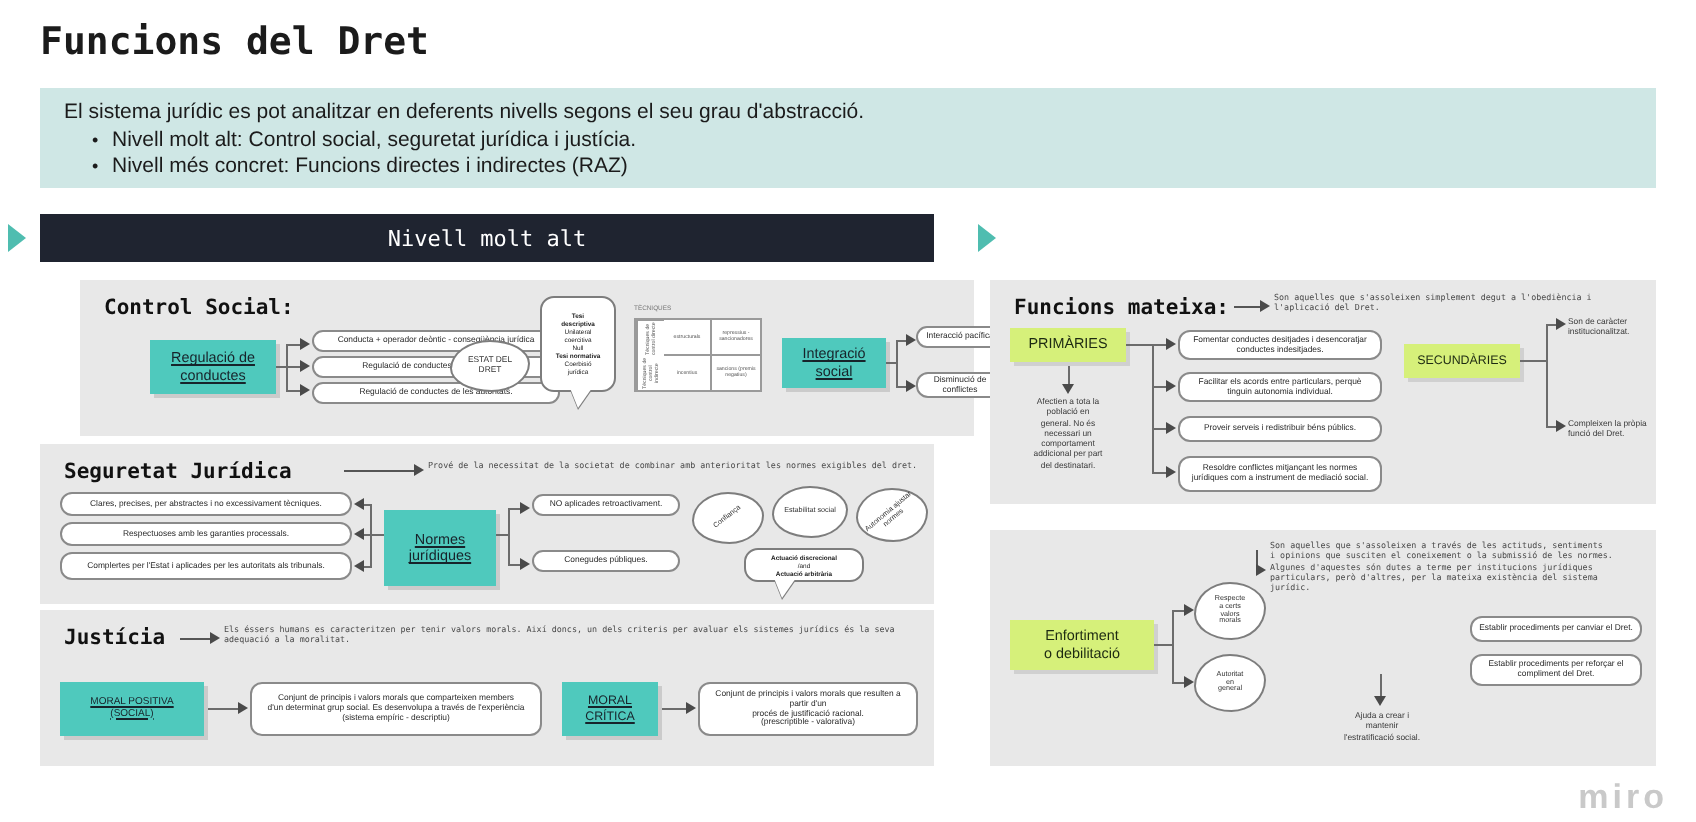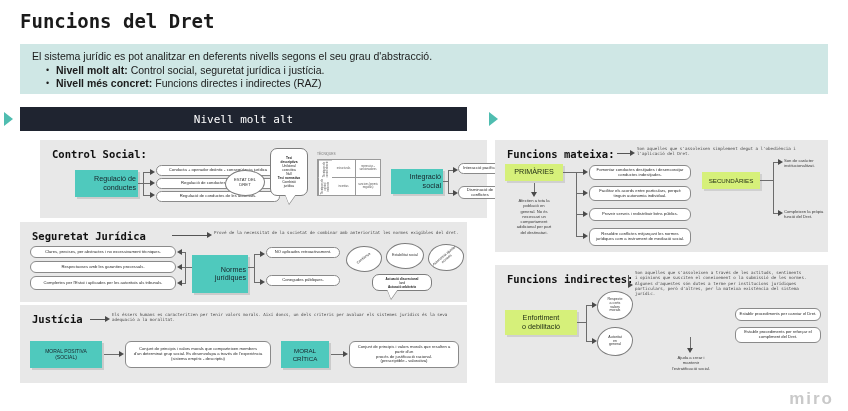--- a/index.html
+++ b/index.html
@@ -20,21 +20,21 @@
   }
   .intro{
     position:absolute;left:20px;top:44px;width:808px;height:50px;
     background:#cfe7e5;
     padding:6px 10px 6px 12px;box-sizing:border-box;
   }
   .intro .line{font-size:10.5px;color:#1b1b1b;line-height:13px;}
   .intro ul{margin:1px 0 0 0;padding-left:16px;list-style:none;}
   .intro li{font-size:10.5px;color:#1b1b1b;line-height:13px;position:relative;padding-left:8px;}
   .intro li:before{content:"\2022";position:absolute;left:-2px;top:0;font-size:9px;}
-  .intro b{font-weight:bold;}
+  .intro b{font-weight:normal;}
 
   
   .bar{
     position:absolute;height:24px;background:#1f2430;
     color:#ffffff;display:flex;align-items:center;justify-content:center;
     font-family:"DejaVu Sans Mono","Liberation Mono",monospace;
     font-size:11px;
   }
   .tri{
     position:absolute;width:0;height:0;
@@ -54,23 +54,24 @@
 
   
   .rbox{
     position:absolute;background:#ffffff;border:1px solid #8a8a8a;
     border-radius:6px;box-sizing:border-box;
     display:flex;align-items:center;justify-content:center;text-align:center;
     color:#2a2a2a;line-height:1.15;padding:1px 3px;
   }
   .teal{
     position:absolute;background:#4fc9bd;box-sizing:border-box;
-    display:flex;align-items:center;justify-content:center;text-align:right;
+    display:flex;align-items:center;justify-content:center;text-align:center;
     color:#17242b;line-height:1.15;
     box-shadow:2px 2px 0 rgba(0,0,0,.12);
+    text-decoration:underline;
   }
   .lime{
     position:absolute;background:#d6f07a;box-sizing:border-box;
     display:flex;align-items:center;justify-content:center;text-align:center;
     color:#1d2a12;line-height:1.15;
     box-shadow:2px 2px 0 rgba(0,0,0,.10);
   }
   .plain{
     position:absolute;color:#3a3a3a;line-height:1.25;text-align:center;
   }
@@ -336,21 +337,20 @@
     <div class="ln lnv" style="left:278px;top:22px;height:52px;"></div>
     <div class="ln lnh" style="left:278px;top:22px;width:6px;"></div>
     <div class="ln lnh" style="left:278px;top:73px;width:6px;"></div>
     <div class="arw" style="left:283px;top:19px;"></div>
     <div class="arw" style="left:283px;top:70px;"></div>
     <div class="plain f4" style="left:289px;top:18px;width:42px;text-align:left;">Son de caràcter institucionalitzat.</div>
     <div class="plain f4" style="left:289px;top:69px;width:42px;text-align:left;">Compleixen la pròpia funció del Dret.</div>
   </div>
 
   <div class="panel" style="left:495px;top:265px;width:333px;height:118px;">
-    <div class="sub" style="left:12px;top:8px;">Funcions indirectes:</div>
     <div class="ln lnv" style="left:133px;top:10px;height:10px;background:#555;"></div>
     <div class="arw" style="left:133px;top:17px;"></div>
     <div class="plainl f4" style="left:140px;top:5px;width:190px;text-align:left;">
       <span>Son aquelles que s'assoleixen a través de les actituds, sentiments</span><br>
       <span>i opinions que susciten el coneixement o la submissió de les normes.</span><br>
       <span>Algunes d'aquestes són dutes a terme per institucions jurídiques</span><br>
       <span>particulars, però d'altres, per la mateixa existència del sistema</span><br>
       <span>jurídic.</span>
     </div>
 

